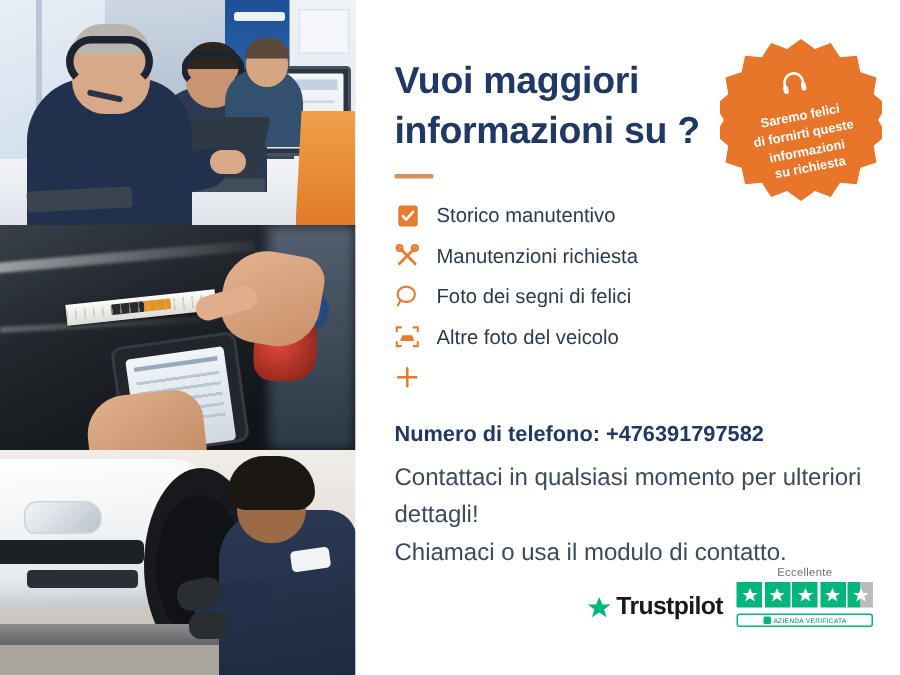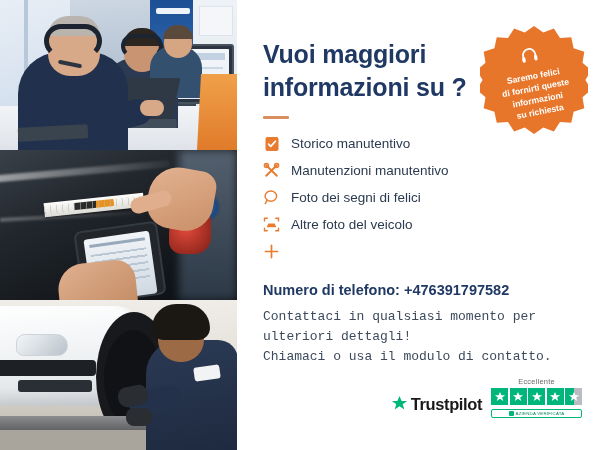--- a/index.html
+++ b/index.html
@@ -153,21 +153,21 @@
   .rule { width:26px; height:3px; background:#d98f5f; margin:12px 0 16px 0; border-radius:1px; }
 
   .list { list-style:none; }
   .list li { display:flex; align-items:center; gap:11px; margin-bottom:10px; }
   .ico { width:17px; height:17px; flex:0 0 17px; display:flex; align-items:center;
       justify-content:center; color:#e87b2e; }
   .ico svg { display:block; }
   .litxt { font-size:13.5px; color:#2b3a4f; }
 
   .phone-line { margin-top:22px; font-size:14.5px; font-weight:bold; color:#1f3864; }
-  .sub { margin-top:9px; font-size:13px; line-height:1.55; color:#3d4a5c;font-family:Liberation Mono, monospace; }
+  .sub { margin-top:9px; font-size:16px; line-height:1.55; color:#3d4a5c; }
 
   
   .badge { position:absolute; right:12px; top:26px; width:108px; height:108px; }
   .badge .burst { position:absolute; inset:0; background:#e8762a;
       clip-path:polygon(
         50% 0%, 58.6% 6.1%, 68.4% 2.4%, 74.1% 11.2%, 84.5% 10.4%, 86.7% 20.6%,
         96.6% 23.8%, 94.9% 34.1%, 103% 40.9%, 97.6% 50%, 103% 59.1%, 94.9% 65.9%,
         96.6% 76.2%, 86.7% 79.4%, 84.5% 89.6%, 74.1% 88.8%, 68.4% 97.6%, 58.6% 93.9%,
         50% 100%, 41.4% 93.9%, 31.6% 97.6%, 25.9% 88.8%, 15.5% 89.6%, 13.3% 79.4%,
         3.4% 76.2%, 5.1% 65.9%, -3% 59.1%, 2.4% 50%, -3% 40.9%, 5.1% 34.1%,
@@ -175,21 +175,21 @@
   }
   .badge .inner { position:absolute; inset:0; transform:rotate(-11deg);
       display:flex; flex-direction:column; align-items:center; justify-content:center;
       padding-top:4px; }
   .badge .hsicon { color:#fff; margin-bottom:2px; }
   .badge .btext { color:#ffffff; font-size:8.6px; font-weight:bold; line-height:1.38;
       text-align:center; width:86px; }
 
   
   .tp { position:absolute; right:18px; bottom:32px; display:flex; align-items:flex-end; gap:9px; }
-  .tp-logo { display:flex; align-items:flex-start; gap:3px; padding-bottom:4px; }
+  .tp-logo { display:flex; align-items:flex-end; gap:3px; padding-bottom:4px; }
   .tp-star { width:17px; height:17px; color:#00b67a; }
   .tp-name { font-size:16.5px; font-weight:bold; color:#191919; letter-spacing:-.4px; }
   .tp-right { display:flex; flex-direction:column; align-items:center; gap:2px; }
   .tp-rating { font-size:7.5px; color:#6b6b6b; letter-spacing:.2px; }
   .tp-stars { display:flex; gap:1.5px; }
   .sbox { width:17px; height:17px; background:#00b67a; display:flex; align-items:center;
       justify-content:center; }
   .sbox.half { background:linear-gradient(90deg,#00b67a 50%,#b9bcc0 50%); }
   .sbox svg { width:12px; height:12px; color:#fff; }
   .tp-verif { margin-top:2px; display:flex; align-items:center; justify-content:center; gap:2px;
@@ -299,21 +299,21 @@
         <span class="ico">
           <svg width="17" height="17" viewBox="0 0 18 18">
             <g stroke="#e87b2e" stroke-width="2" stroke-linecap="round">
               <line x1="3.4" y1="3.4" x2="14.6" y2="14.6"></line>
               <line x1="14.6" y1="3.4" x2="3.4" y2="14.6"></line>
             </g>
             <circle cx="3.6" cy="3.6" r="2.1" fill="none" stroke="#e87b2e" stroke-width="1.6"></circle>
             <circle cx="14.4" cy="3.6" r="2.1" fill="none" stroke="#e87b2e" stroke-width="1.6"></circle>
           </svg>
         </span>
-        <span class="litxt">Manutenzioni manutentivo</span>
+        <span class="litxt">Manutenzioni richiesta</span>
       </li>
 
       <li>
         <span class="ico">
           <svg width="17" height="17" viewBox="0 0 18 18">
             <ellipse cx="8.3" cy="7.6" rx="6.1" ry="5.4" fill="none" stroke="#e87b2e" stroke-width="1.5"></ellipse>
             <line x1="4.4" y1="11.8" x2="2.4" y2="15.4" stroke="#e87b2e" stroke-width="1.5" stroke-linecap="round"></line>
           </svg>
         </span>
         <span class="litxt">Foto dei segni di felici</span>

